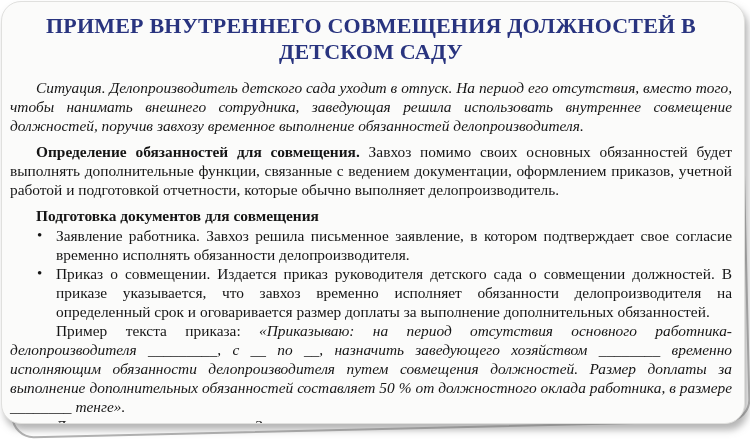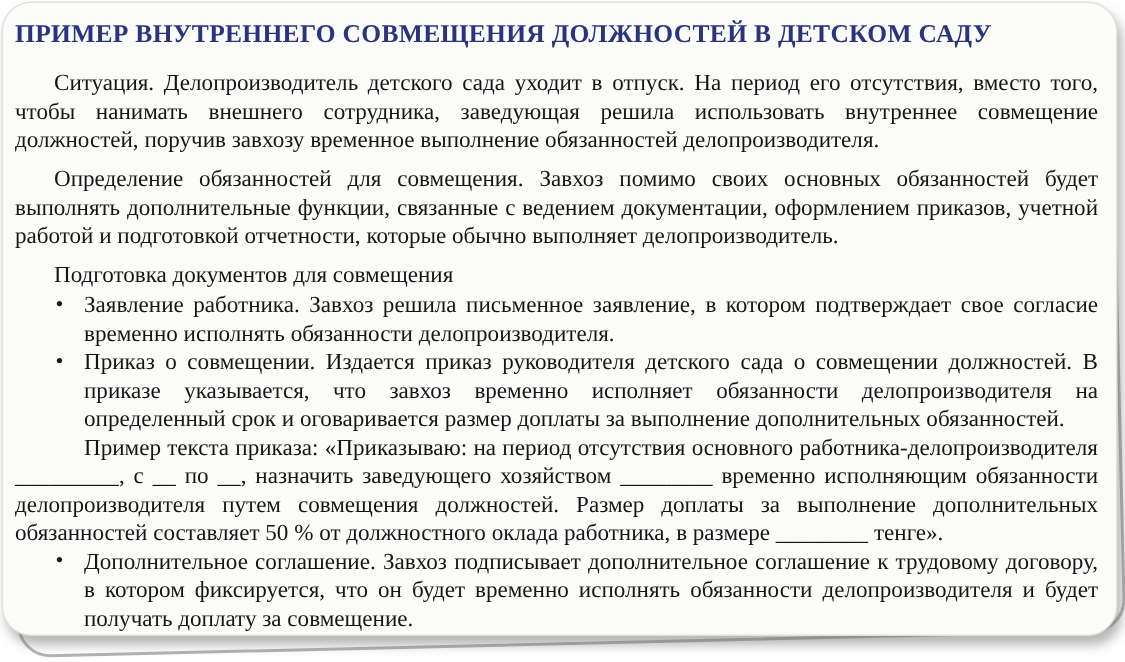--- a/index.html
+++ b/index.html
@@ -29,40 +29,41 @@
     background: #fbfbfa;
     border: 1px solid #e0e0de;
     border-radius: 20px;
     box-shadow: 3px 6px 7px rgba(110,110,110,0.50);
     z-index: 1;
     padding: 9px 12px 8px 8px;
     overflow: hidden;
   }
 
   .doc-title {
+    text-align: center;
     font-weight: bold;
-    font-size: 17px;
+    font-size: 22px;
     letter-spacing: 0.2px;
     color: #29347f;
     margin: 2px 0 13px 0;
   }
 
   .body-text {
     font-size: 15.4px;
     line-height: 19px;
     color: #151515;
     text-align: justify;
   }
 
   p.para { text-indent: 26px; margin-bottom: 7px; }
-  .italic { }
-  .bold { font-weight: normal; }
+  .italic { font-style: italic; }
+  .bold { font-weight: bold; }
 
   .subheading {
-    font-weight: normal;
+    font-weight: bold;
     text-indent: 26px;
     text-align: left;
     margin-bottom: 1px;
   }
 
   .bullet-item { position: relative; }
   .bullet-line { padding-left: 46px; position: relative; }
   .bullet-marker {
     position: absolute;
     left: 27px; top: 0;

